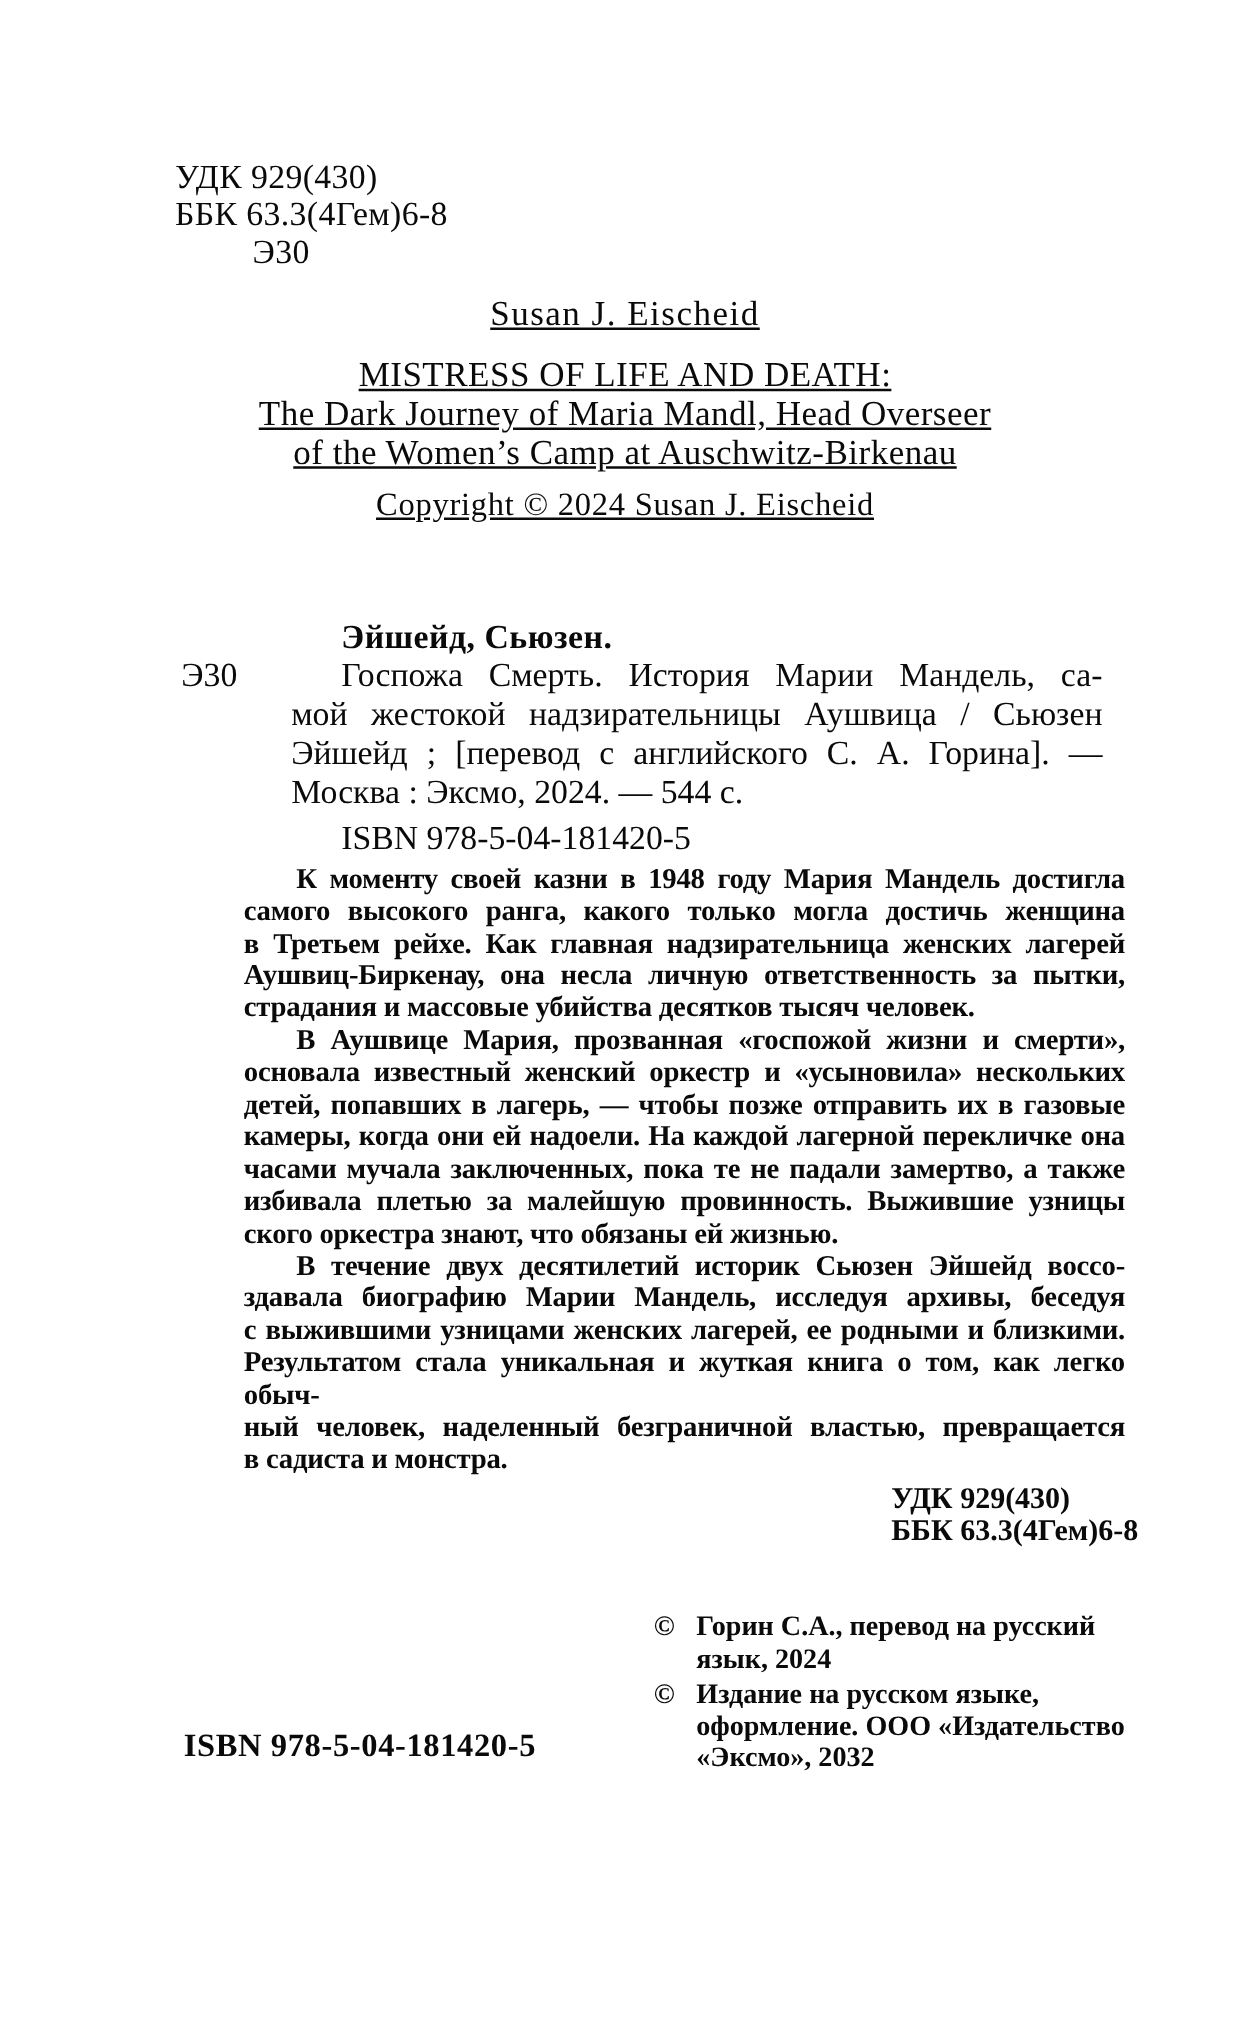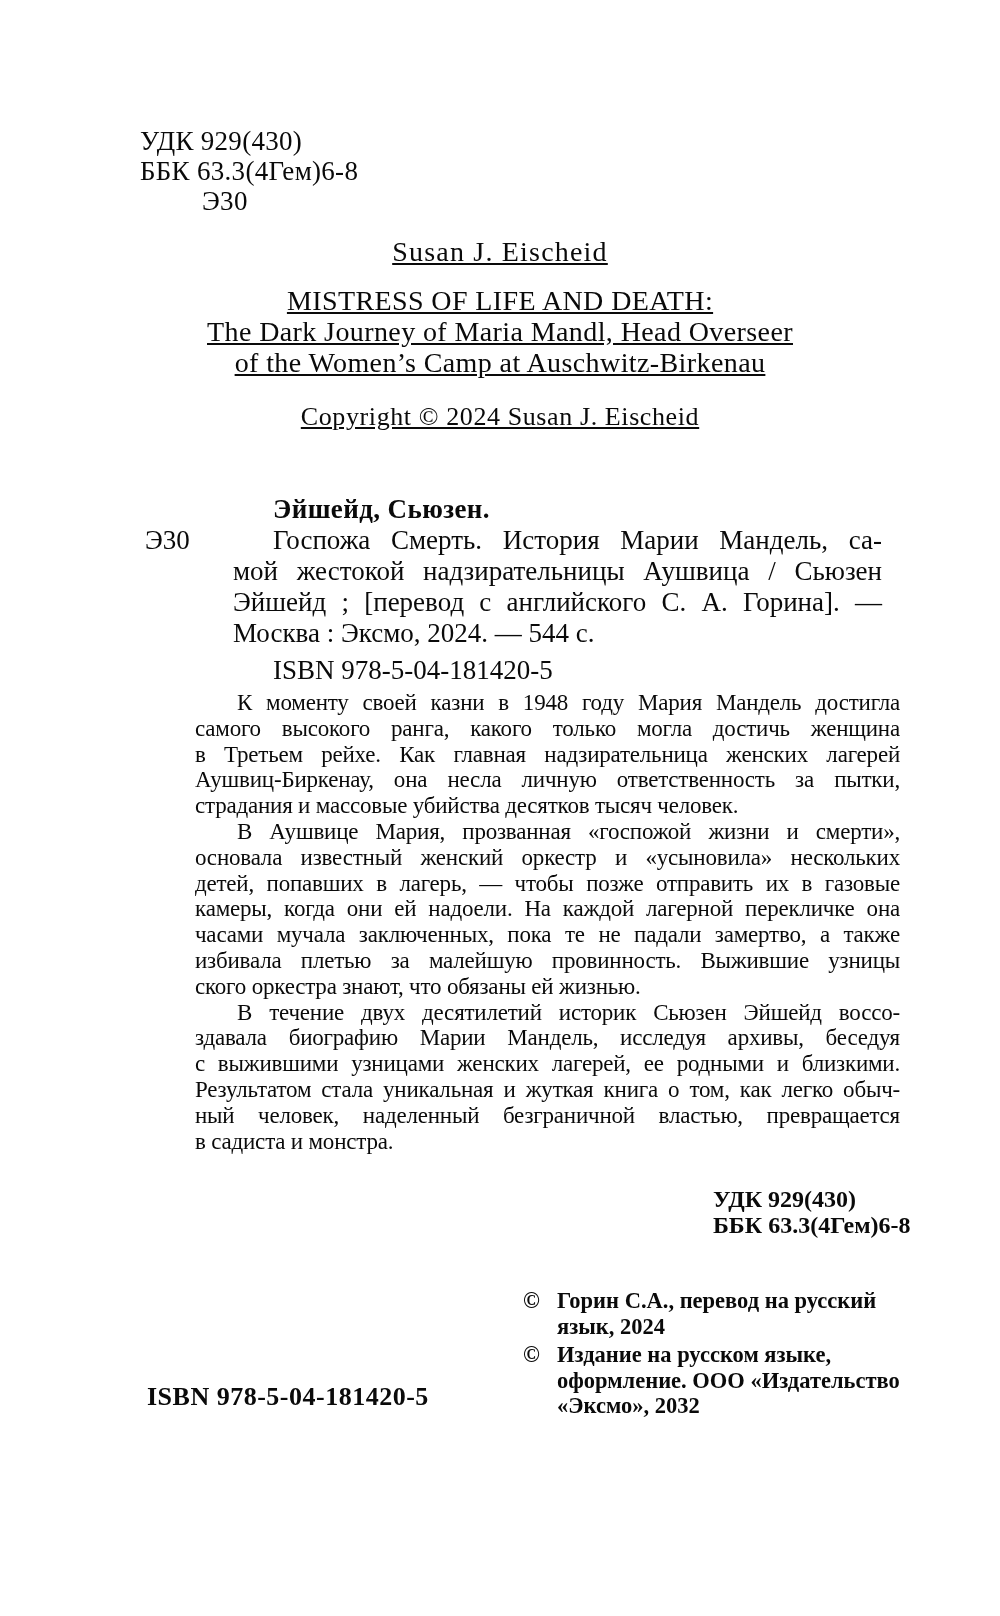--- a/index.html
+++ b/index.html
@@ -25,21 +25,21 @@
 
   
   .title-block {
     position: absolute;
     left: 0; top: 236px; width: 1000px;
     text-align: center;
     text-decoration: underline;
   }
   .author-name { font-size: 28px; letter-spacing: 1.2px; }
   .book-title { margin-top: 17px; font-size: 28px; line-height: 31px; letter-spacing: 0.4px; }
-  .copyright-line { margin-top: 24px; font-size: 26px; letter-spacing: 0.6px; }
+  .copyright-line { margin-top: 11px; font-size: 26px; letter-spacing: 0.6px; }
 
   
   .catalog-card {
     position: absolute;
     left: 145px; top: 494px; width: 737px;
     font-size: 27px; line-height: 31px;
   }
   .catalog-code { position: absolute; left: 0; top: 31px; }
   .catalog-body { margin-left: 88px; }
   .catalog-author { font-weight: bold; text-indent: 40px; letter-spacing: 0.4px; }
@@ -49,20 +49,21 @@
   .jlines .tline { text-align: justify; text-align-last: justify; }
   .jlines .tline:last-child { text-align-last: left; }
   .catalog-lines .tline:first-child { text-indent: 40px; }
 
   
   .annotation {
     position: absolute;
     left: 195px; top: 690px; width: 705px;
     font-size: 23px; line-height: 25.8px;
     letter-spacing: -0.2px;
+    font-weight: bold;
   }
   .para .tline:first-child { text-indent: 42px; }
 
   
   .bottom-codes {
     position: absolute;
     left: 713px; top: 1186px;
     font-weight: bold;
     font-size: 24px; line-height: 26px;
   }

